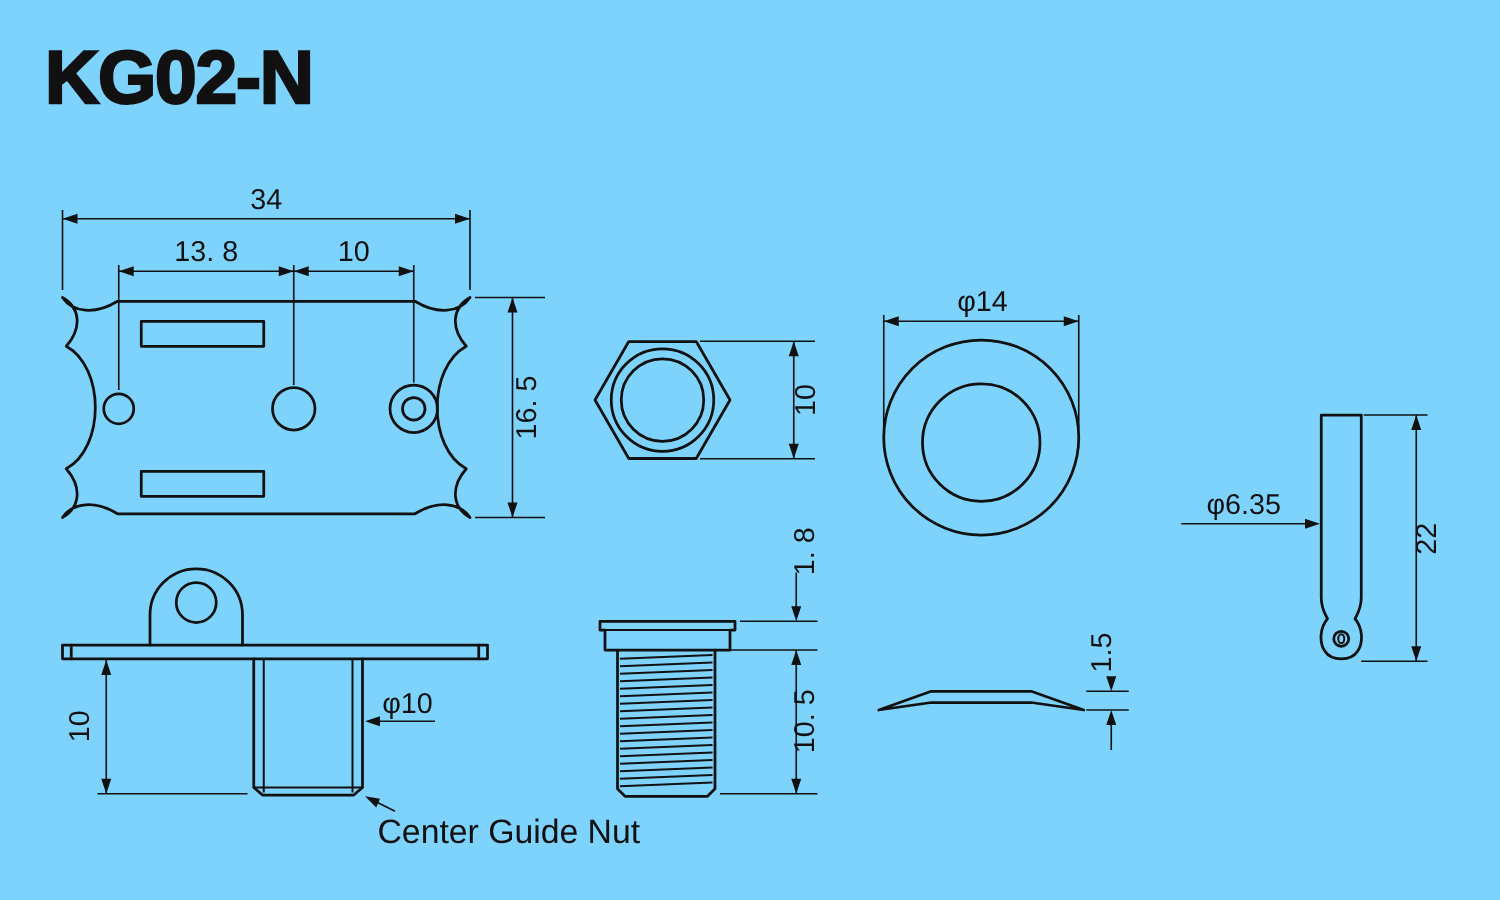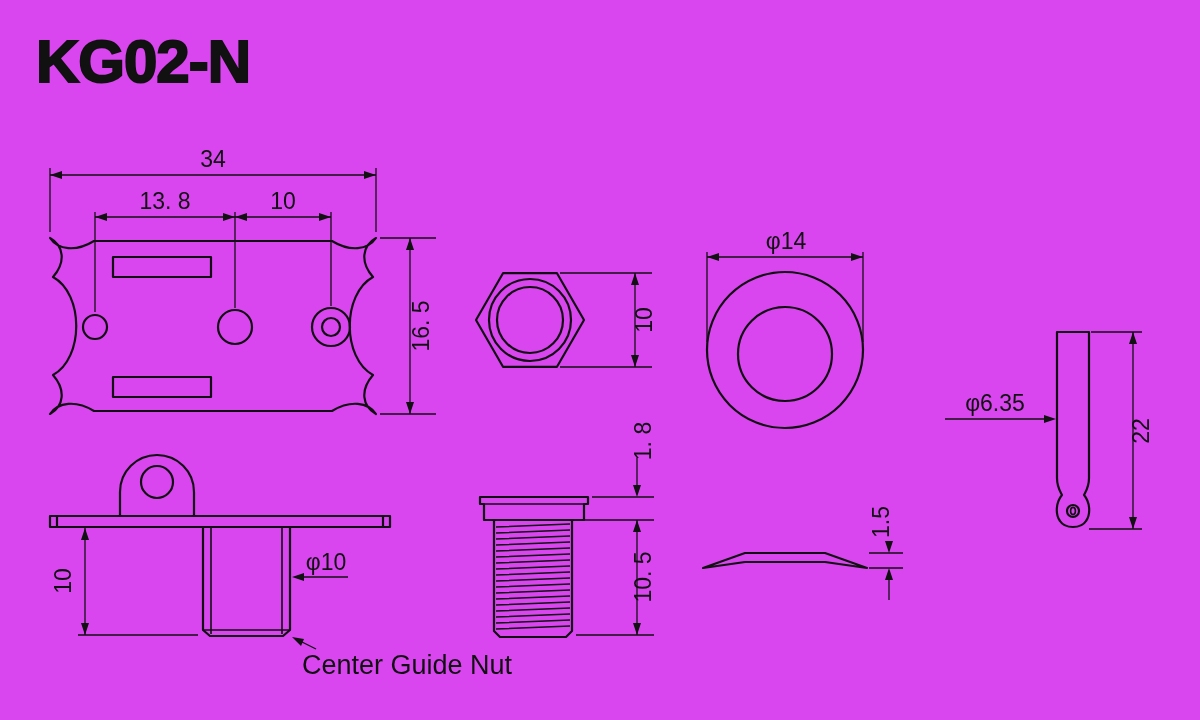--- a/index.html
+++ b/index.html
@@ -8,21 +8,21 @@
     background: #ffffff;
     width: 1200px;
     height: 720px;
     overflow: hidden;
     font-family: "Liberation Sans", sans-serif;
   }
   .stage {
     position: relative;
     width: 1200px;
     height: 720px;
-    background: #d946ef;
+    background: #7dd3fc;
   }
   svg text {
     fill: #111111;
     font-family: "Liberation Sans", sans-serif;
   }
   .dim { font-size: 23px; }
   .callout-text { font-size: 27px; }
   .title-text {
     font-size: 60px;
     font-weight: bold;

